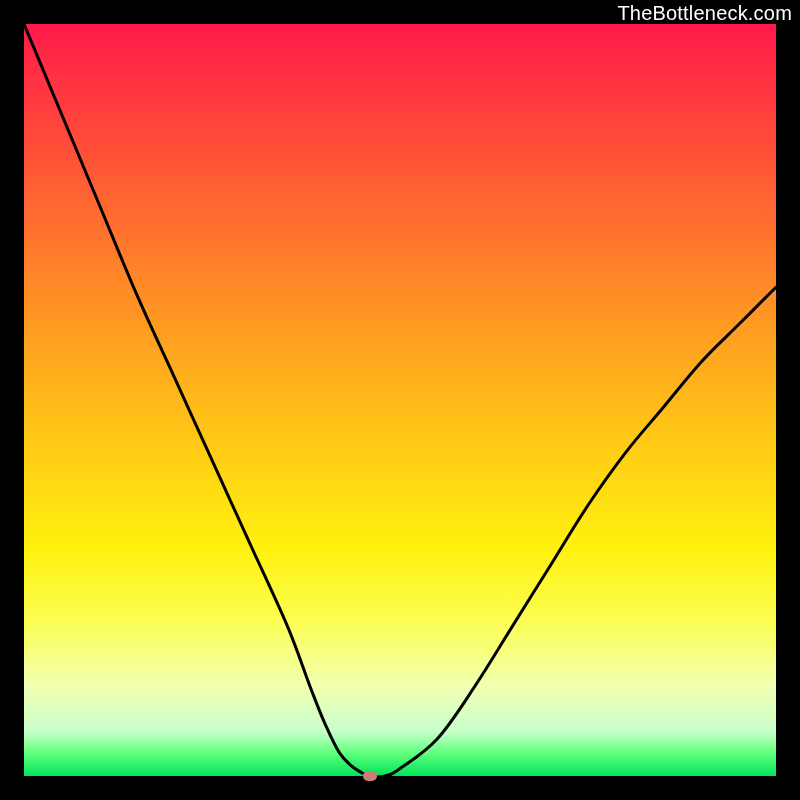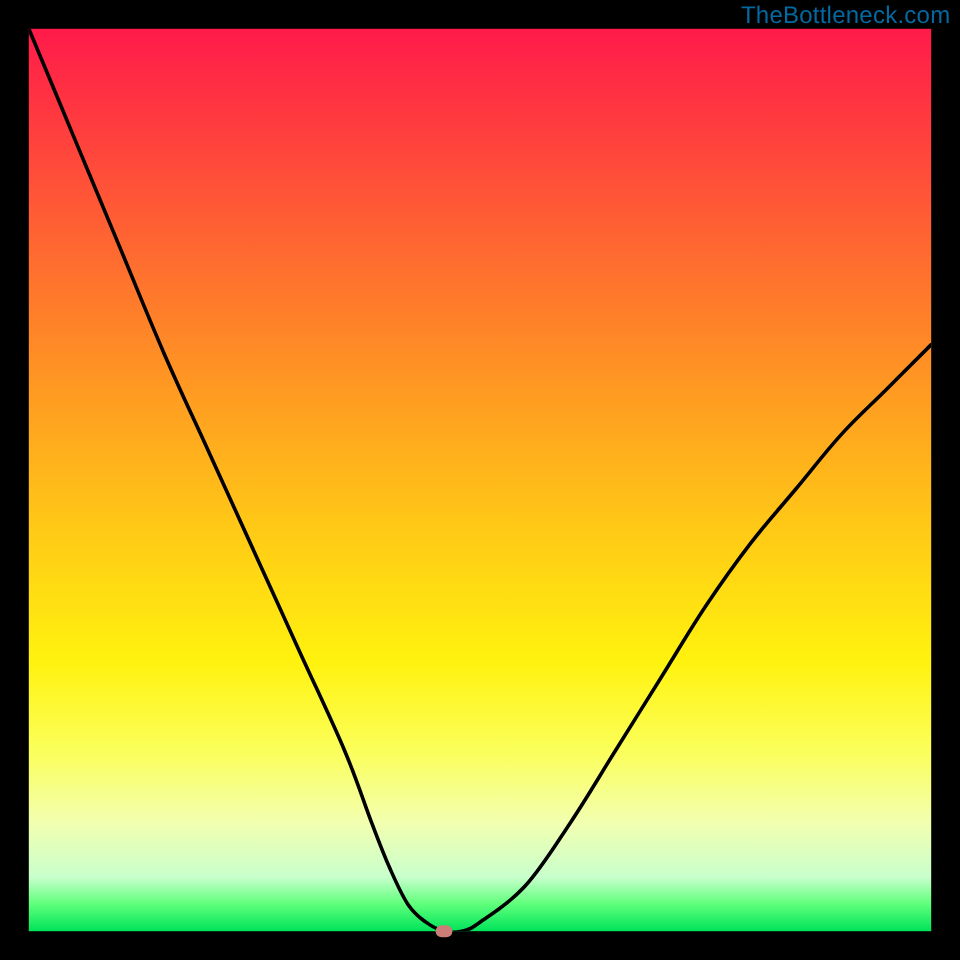--- a/index.html
+++ b/index.html
@@ -51,21 +51,21 @@
     width: 14px;
     height: 10px;
     border-radius: 5px;
     background: #cc7d78;
     transform: translate(-50%, -50%);
   }
   .watermark {
     position: absolute;
     top: 2px;
     right: 8px;
-    color: #0369a1;
+    color: #ffffff;
     font-size: 20px;
     font-weight: 500;
     letter-spacing: 0.2px;
     user-select: none;
   }
 </style>
 </head>
 <body>
 
 <div class="frame">

